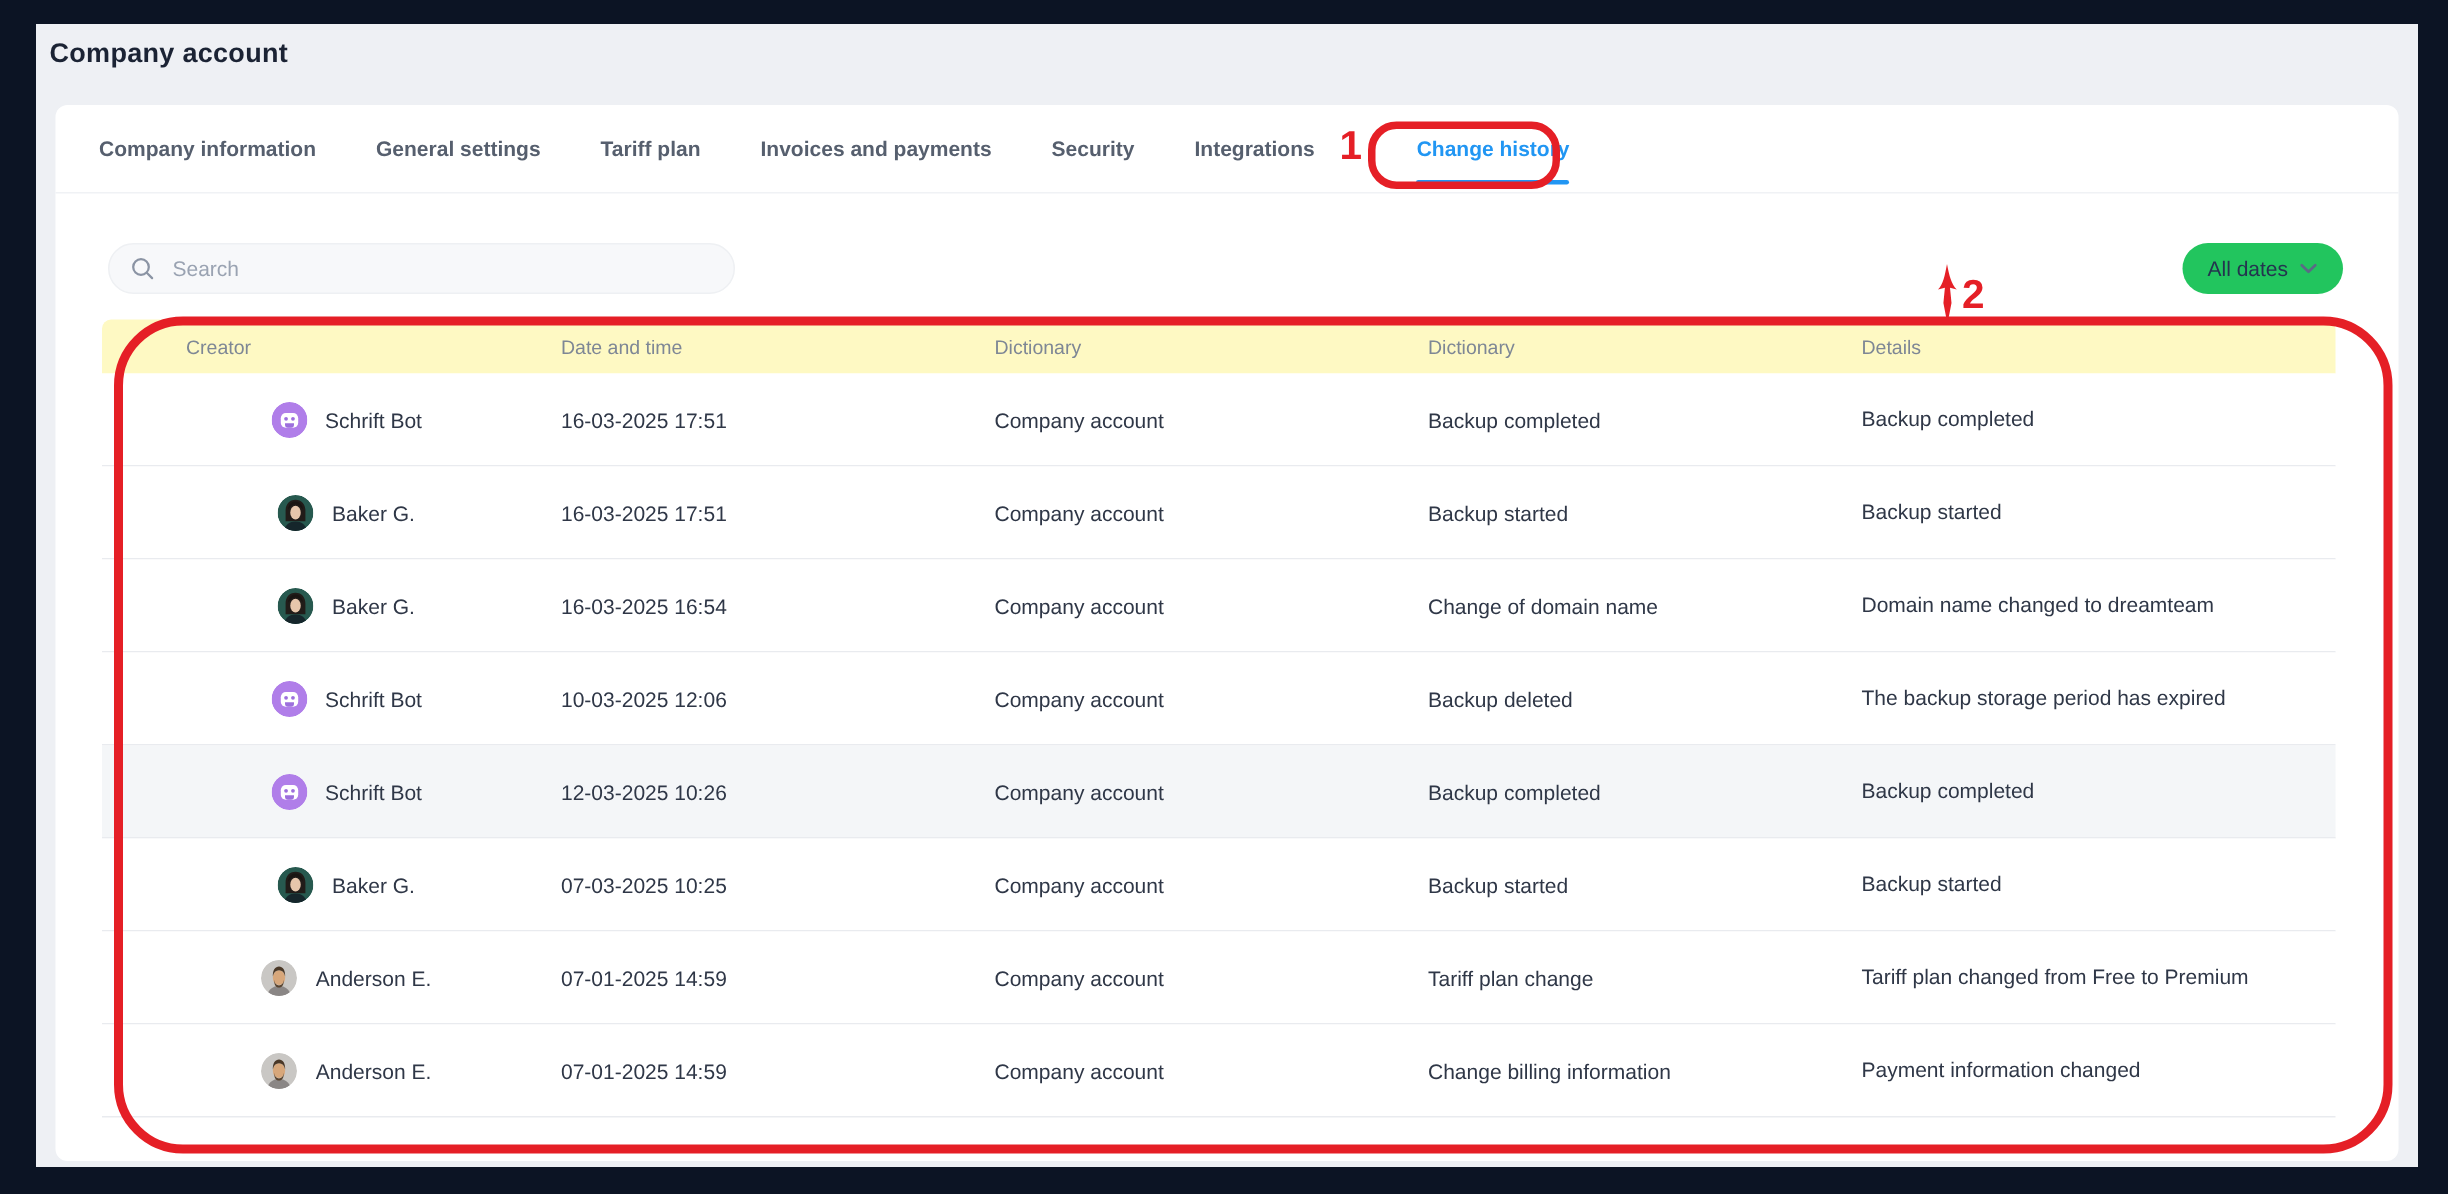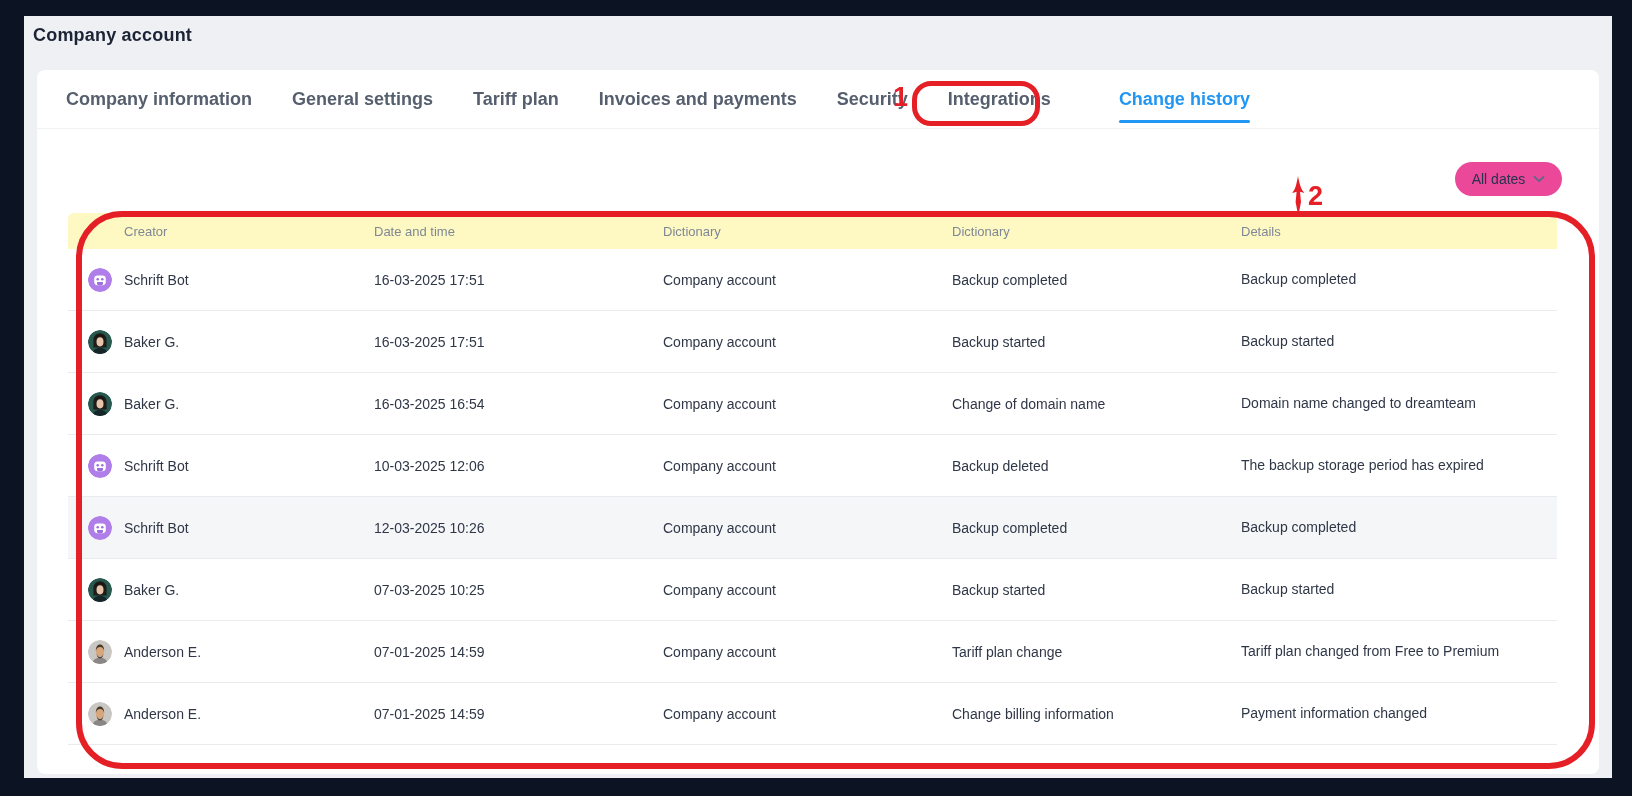--- a/index.html
+++ b/index.html
@@ -22,42 +22,42 @@
     background:#ffffff;border-radius:8px;
   }
   
   .tabbar{
     height:58px;display:flex;align-items:stretch;padding-left:29px;
     border-bottom:1px solid #f0f2f5;
   }
   .tab{
     position:relative;display:flex;align-items:center;
     margin-right:40px;cursor:pointer;
-    font-size:18px;color:#565f6e;font-weight:bold;
+    font-size:14px;color:#565f6e;font-weight:bold;
   }
   .tab.active{color:#2196f3;margin-left:28px;}
   .tab.active::after{
     content:'';position:absolute;left:0;right:0;bottom:5px;height:3px;
     background:#2196f3;border-radius:2px;
   }
   
   .searchbox{
     position:absolute;left:35px;top:92px;width:418px;height:34px;
     background:#f7f8fa;border:1px solid #eef0f3;border-radius:17px;
     display:flex;align-items:center;box-sizing:border-box;padding:0 12px;
   }
   .searchbox svg{flex:0 0 auto;margin:0 10px 0 2px;}
   .searchbox input{
     border:none;outline:none;background:transparent;flex:1;
     font-size:14px;color:#333c4c;font-family:"Liberation Sans",sans-serif;
   }
   .searchbox input::placeholder{color:#9aa3b2;}
   .datefilter{
     position:absolute;left:1418px;top:92px;width:107px;height:34px;
-    background:#ec4899;border-radius:17px;cursor:pointer;
+    background:#22c55e;border-radius:17px;cursor:pointer;
     display:flex;align-items:center;justify-content:center;gap:8px;
     font-size:14px;color:#24344f;box-sizing:border-box;
   }
   
   .table{
     position:absolute;left:31px;top:143px;width:1489px;
   }
   .thead,.trow{
     display:grid;
     grid-template-columns:306px 289px 289px 289px 1fr;
@@ -66,21 +66,21 @@
     height:36px;align-items:center;background:#fef9c3;
     border-radius:6px 6px 0 0;
     font-size:13px;color:#7e8795;
   }
   .thead .hcell:first-child{padding-left:56px;}
   .trow{
     min-height:61px;align-items:center;border-bottom:1px solid #e9ebef;
     font-size:14px;color:#2f3747;background:#fff;cursor:pointer;
   }
   .trow.hl{background:#f4f6f8;}
-  .creator-cell{display:flex;align-items:center;padding-left:20px;gap:12px;}
+  .creator-cell{display:flex;align-items:center;padding-left:20px;gap:12px;justify-content:center;}
   .avatar{width:24px;height:24px;border-radius:50%;overflow:hidden;flex:0 0 auto;display:inline-flex;}
   .cell.det{padding-right:40px;max-width:290px;line-height:1.3;}
   
   .anno{position:absolute;pointer-events:none;z-index:50;}
   .anno-circle{
     left:912px;top:81px;width:118px;height:35px;
     border:5px solid #e51f26;border-radius:19px;
   }
   .anno-num{
     font-size:27px;font-weight:bold;color:#e51f26;line-height:1;
@@ -117,20 +117,27 @@
           <span>Security</span>
         </div>
         <div class="tab">
           <span>Integrations</span>
         </div>
         <div class="tab active">
           <span>Change history</span>
         </div>
       </div>
 
+    <div class="searchbox">
+      <svg width="16" height="16" viewBox="0 0 16 16" fill="none">
+        <circle cx="7" cy="7" r="5.2" stroke="#8b94a4" stroke-width="1.5"></circle>
+        <line x1="11" y1="11" x2="14.4" y2="14.4" stroke="#8b94a4" stroke-width="1.5" stroke-linecap="round"></line>
+      </svg>
+      <input type="text" value="" placeholder="Search" style="">
+    </div>
 
     <div class="datefilter">
       <span>All dates</span>
       <svg width="12" height="8" viewBox="0 0 12 8" fill="none">
         <path d="M1.5 1.8 L6 6.2 L10.5 1.8" stroke="#5a6a85" stroke-width="1.8" stroke-linecap="round" stroke-linejoin="round"></path>
       </svg>
     </div>
 
     <div class="table">
       <div class="thead">

